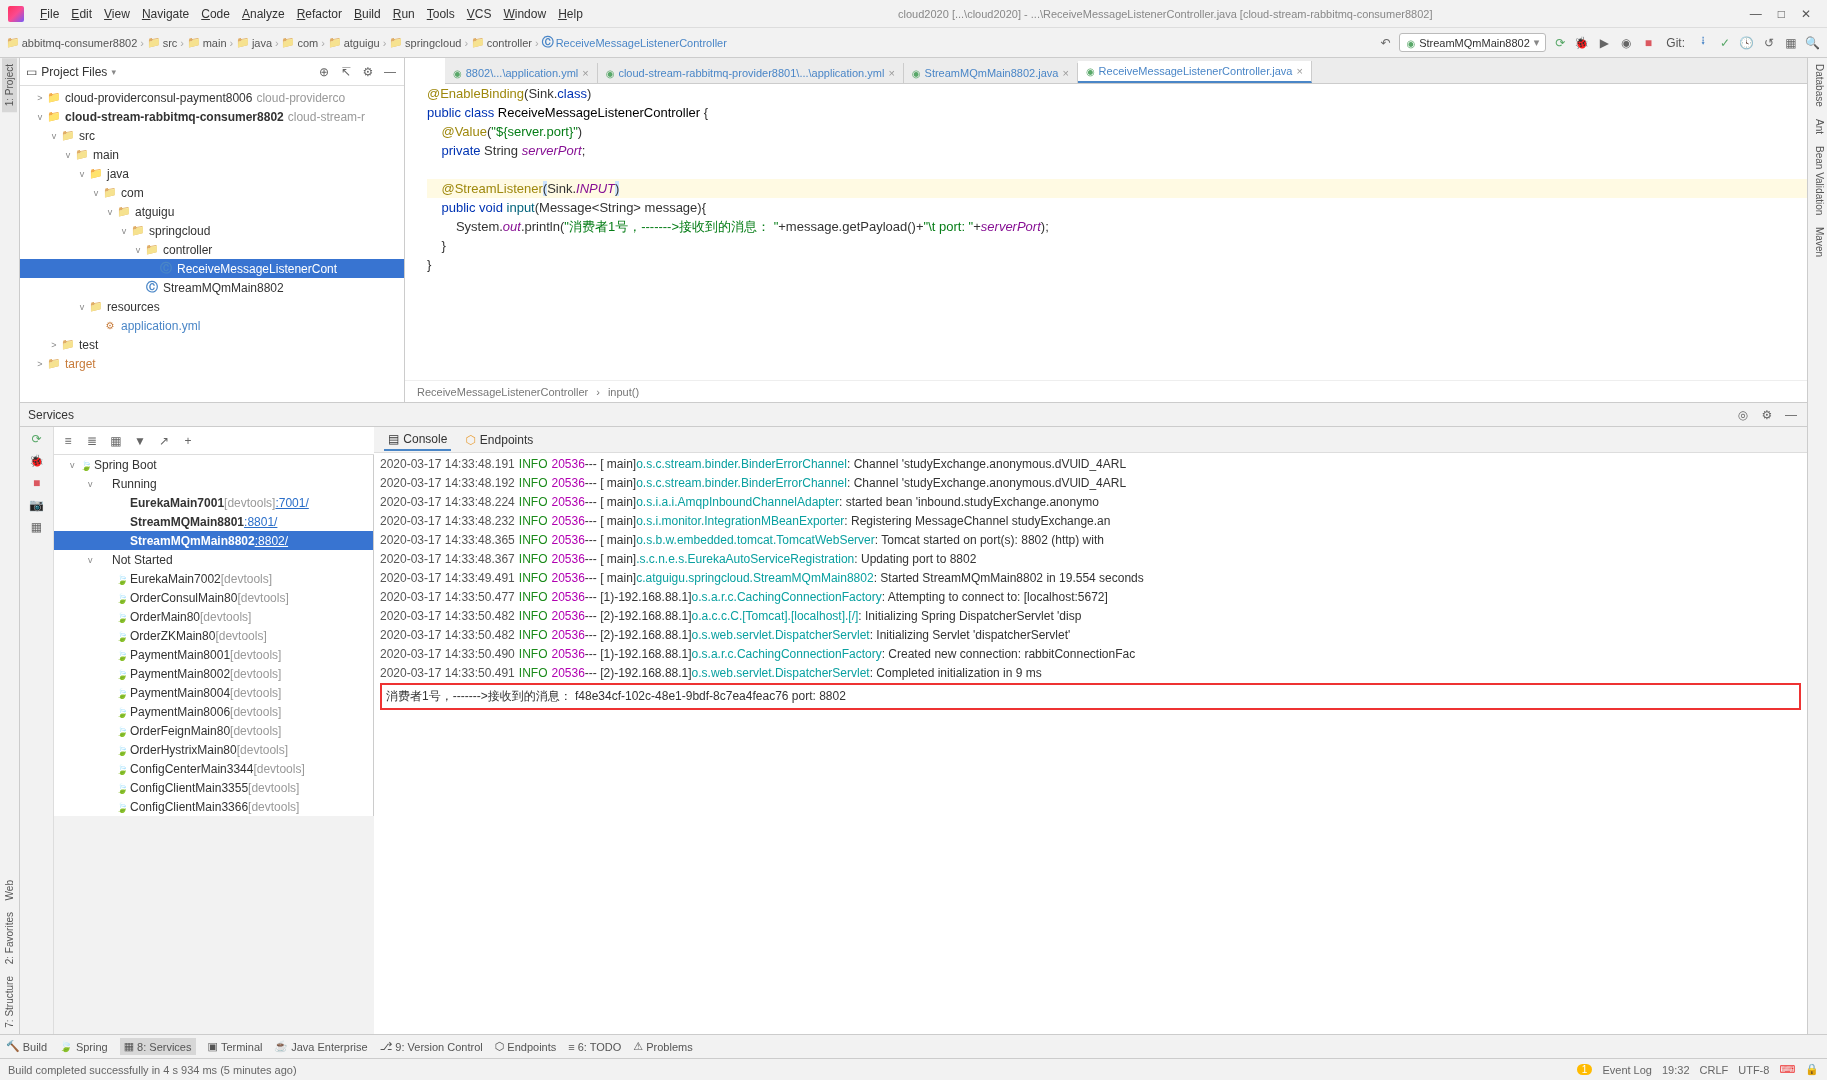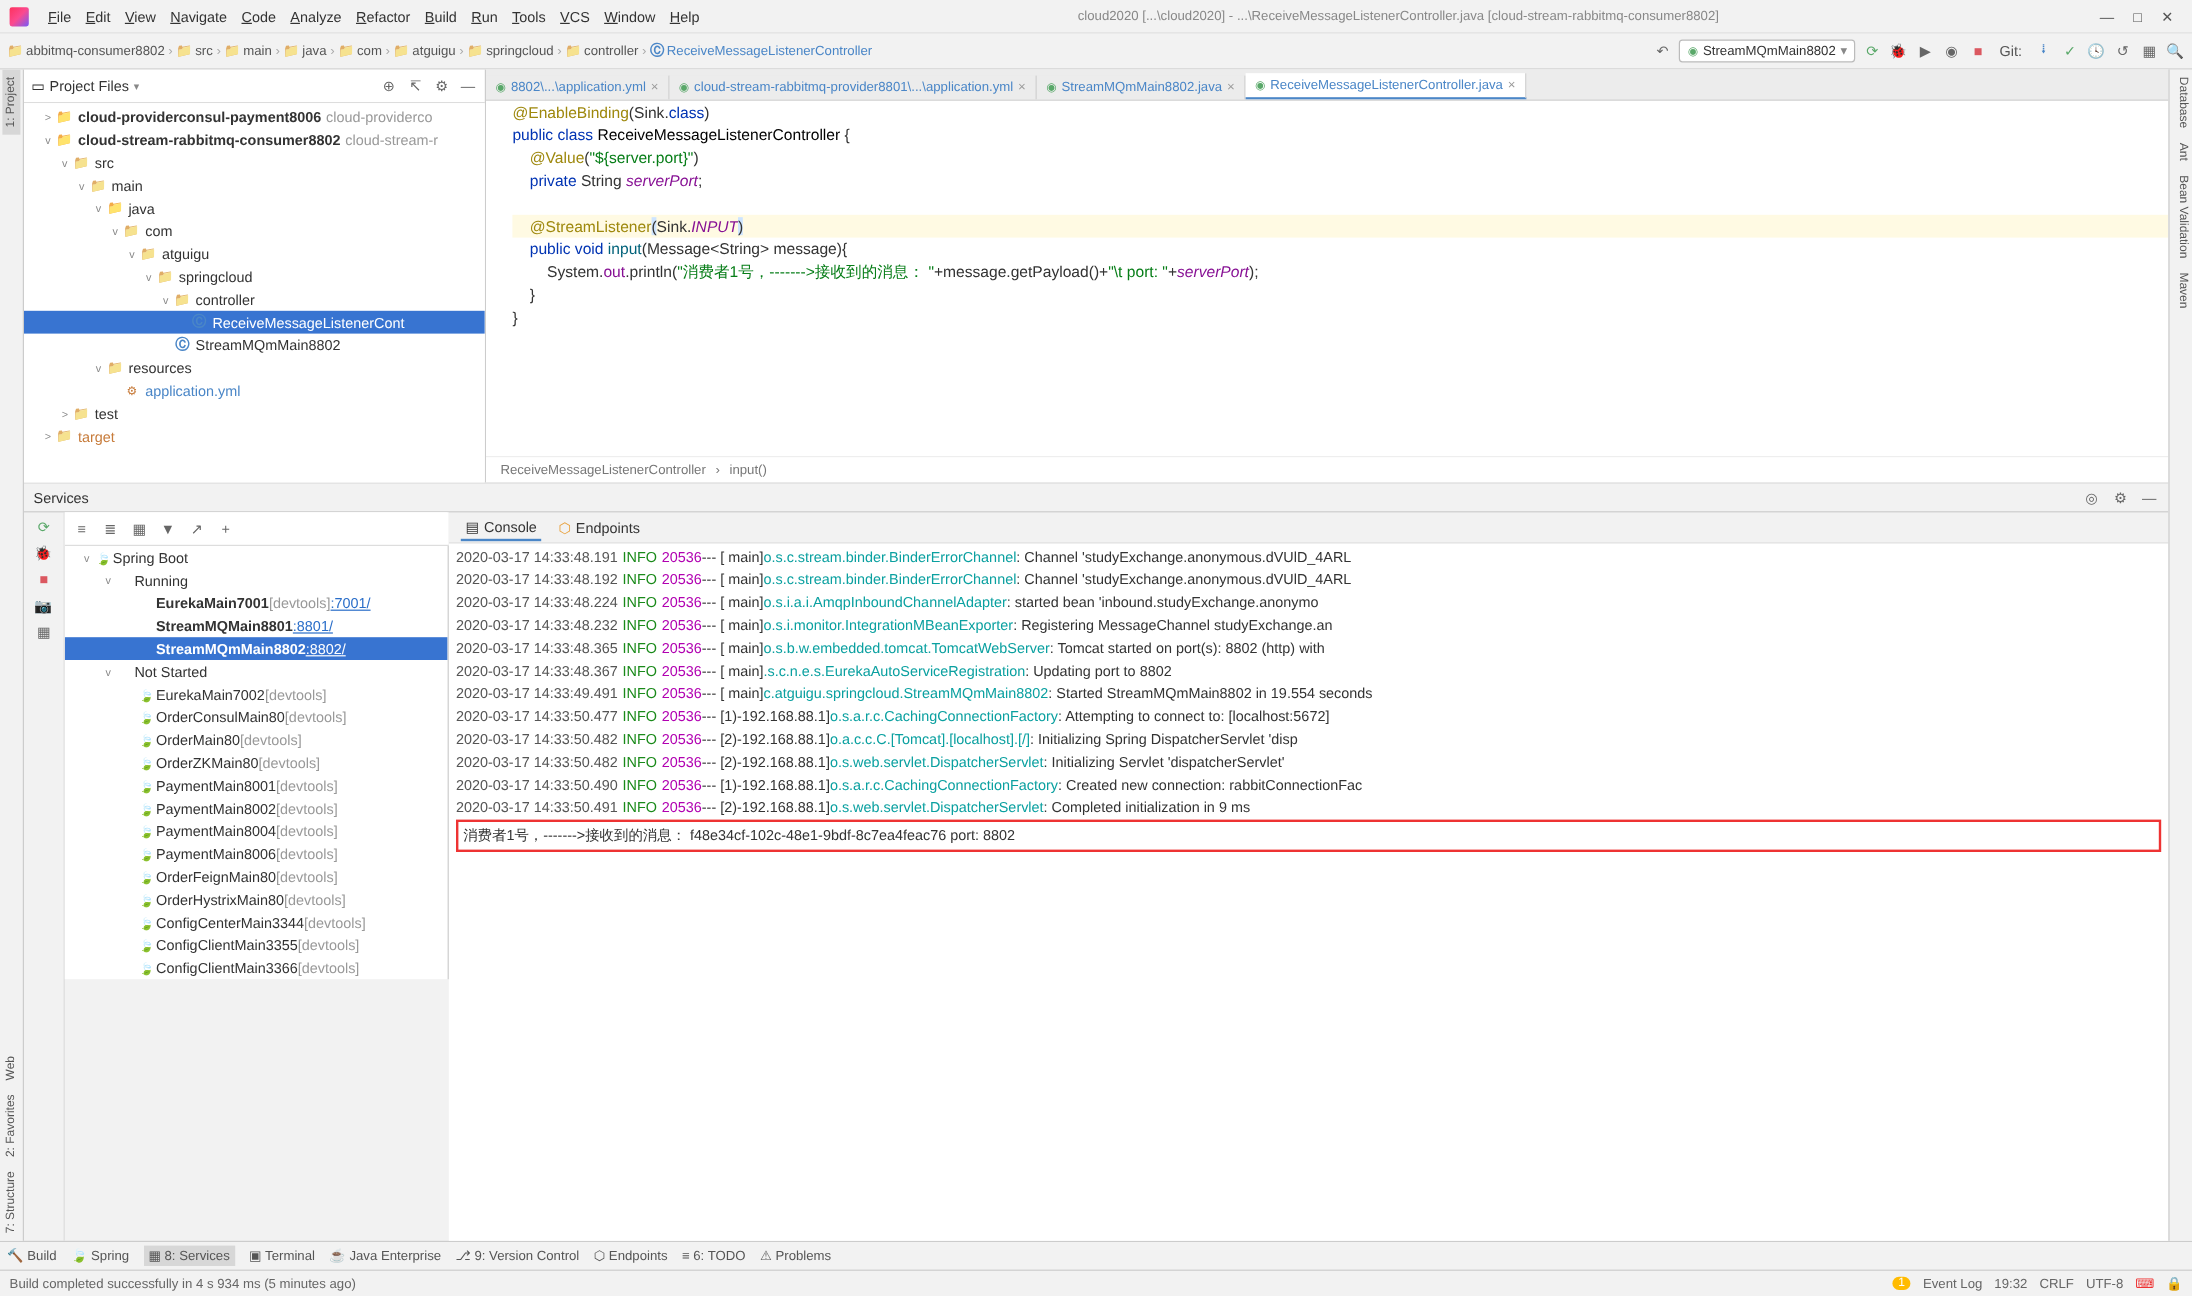--- a/index.html
+++ b/index.html
@@ -30,37 +30,37 @@
 .panel-header .ph-title { font-weight: 500; font-size: 12px; }
 .panel-header .ph-icons { margin-left: auto; display: flex; gap: 6px; }
 .tree { flex: 1; overflow: auto; font-size: 12px; padding: 2px 0; background: #fff; }
 .tree-node { display: flex; align-items: center; height: 19px; cursor: pointer; white-space: nowrap; }
 .tree-node.selected { background: #3874d1; color: #fff; }
 .tree-node .indent { display: inline-block; }
 .tree-node .exp { width: 12px; display: inline-block; text-align: center; color: #888; font-size: 9px; }
 .tree-node .nicon { width: 16px; height: 16px; display: inline-flex; align-items: center; justify-content: center; margin-right: 3px; }
 .tree-node .dim { color: #999; margin-left: 4px; }
 .editor { flex: 1; display: flex; flex-direction: column; background: #fff; }
-.editor-tabs { height: 26px; display: flex; align-items: flex-end; background: #ececec; border-bottom: 1px solid #ccc; font-size: 11px; overflow: hidden; }
+.editor-tabs { height: 26px; display: flex; align-items: flex-end; background: #ececec; border-bottom: 1px solid #ccc; font-size: 11px; overflow: hidden; margin-left: 40px; }
 .editor-tab { padding: 4px 8px; display: flex; align-items: center; gap: 4px; cursor: pointer; border-right: 1px solid #ccc; background: #ececec; white-space: nowrap; }
 .editor-tab.active { background: #fff; border-bottom: 2px solid #4a86c7; }
 .editor-tab .tab-text { color: #4a86c7; }
 .editor-tab .close-x { color: #999; font-size: 11px; }
 .code-area { flex: 1; display: flex; font-family: "Consolas","JetBrains Mono",monospace; font-size: 13px; background: #fff; overflow: hidden; }
 .gutter { width: 46px; background: #fff; text-align: right; color: #aaa; padding-right: 8px; border-right: 1px solid #eee; line-height: 19px; }
 .gutter div { height: 19px; }
 .code-lines { flex: 1; line-height: 19px; padding-left: 6px; white-space: pre; margin-left: 16px; }
 .code-lines div { height: 19px; }
 .hl-line { background: #fffae3; }
 .kw { color: #0033b3; font-weight: 500; }
 .ann { color: #9e880d; }
 .str { color: #067d17; }
 .cls { color: #000; }
 .field { color: #871094; font-style: italic; }
-.static { color: #871094; }
+.static { color: #871094; font-style: italic; }
 .method { color: #00627a; }
 .const { color: #871094; font-style: italic; }
 .caret-hl { background: #cde4ff; }
 .editor-status { height: 22px; display: flex; align-items: center; padding: 0 12px; font-size: 11px; color: #777; border-top: 1px solid #eee; gap: 8px; }
 .lower { flex: 1; display: flex; flex-direction: column; }
 .services-header { height: 24px; display: flex; align-items: center; padding: 0 8px; border-bottom: 1px solid #ccc; background: #f2f2f2; }
 .services-header .sh-title { font-size: 12px; }
 .services-header .sh-icons { margin-left: auto; display: flex; gap: 8px; color: #777; }
 .services-body { flex: 1; display: flex; }
 .services-left { width: 34px; display: flex; flex-direction: column; align-items: center; gap: 6px; padding: 4px 0; border-right: 1px solid #ddd; }
@@ -216,21 +216,21 @@
             <span class="tbicon">↸</span>
             <span class="tbicon">⚙</span>
             <span class="tbicon">—</span>
           </div>
         </div>
         <div class="tree" id="project-tree">
             <div class="tree-node">
               <span class="indent" style="width:14px"></span>
               <span class="exp">&gt;</span>
               <span class="nicon folder-blue"></span>
-              <span style="font-weight:bold;text-align:center;">cloud-providerconsul-payment8006</span>
+              <span style="font-weight:normal;text-align:center;">cloud-providerconsul-payment8006</span>
               <span class="dim">cloud-providerco</span>
             </div>
             <div class="tree-node">
               <span class="indent" style="width:14px"></span>
               <span class="exp">v</span>
               <span class="nicon folder-blue"></span>
               <span style="font-weight:bold;">cloud-stream-rabbitmq-consumer8802</span>
               <span class="dim">cloud-stream-r</span>
             </div>
             <div class="tree-node">

